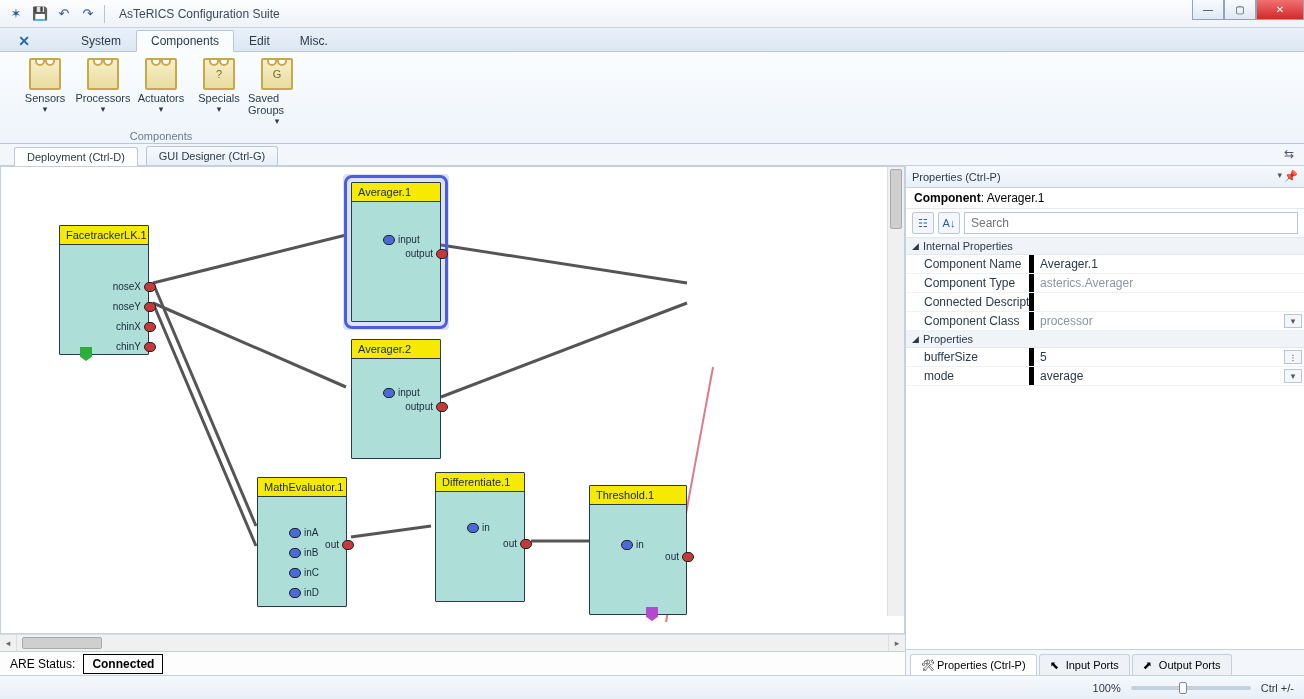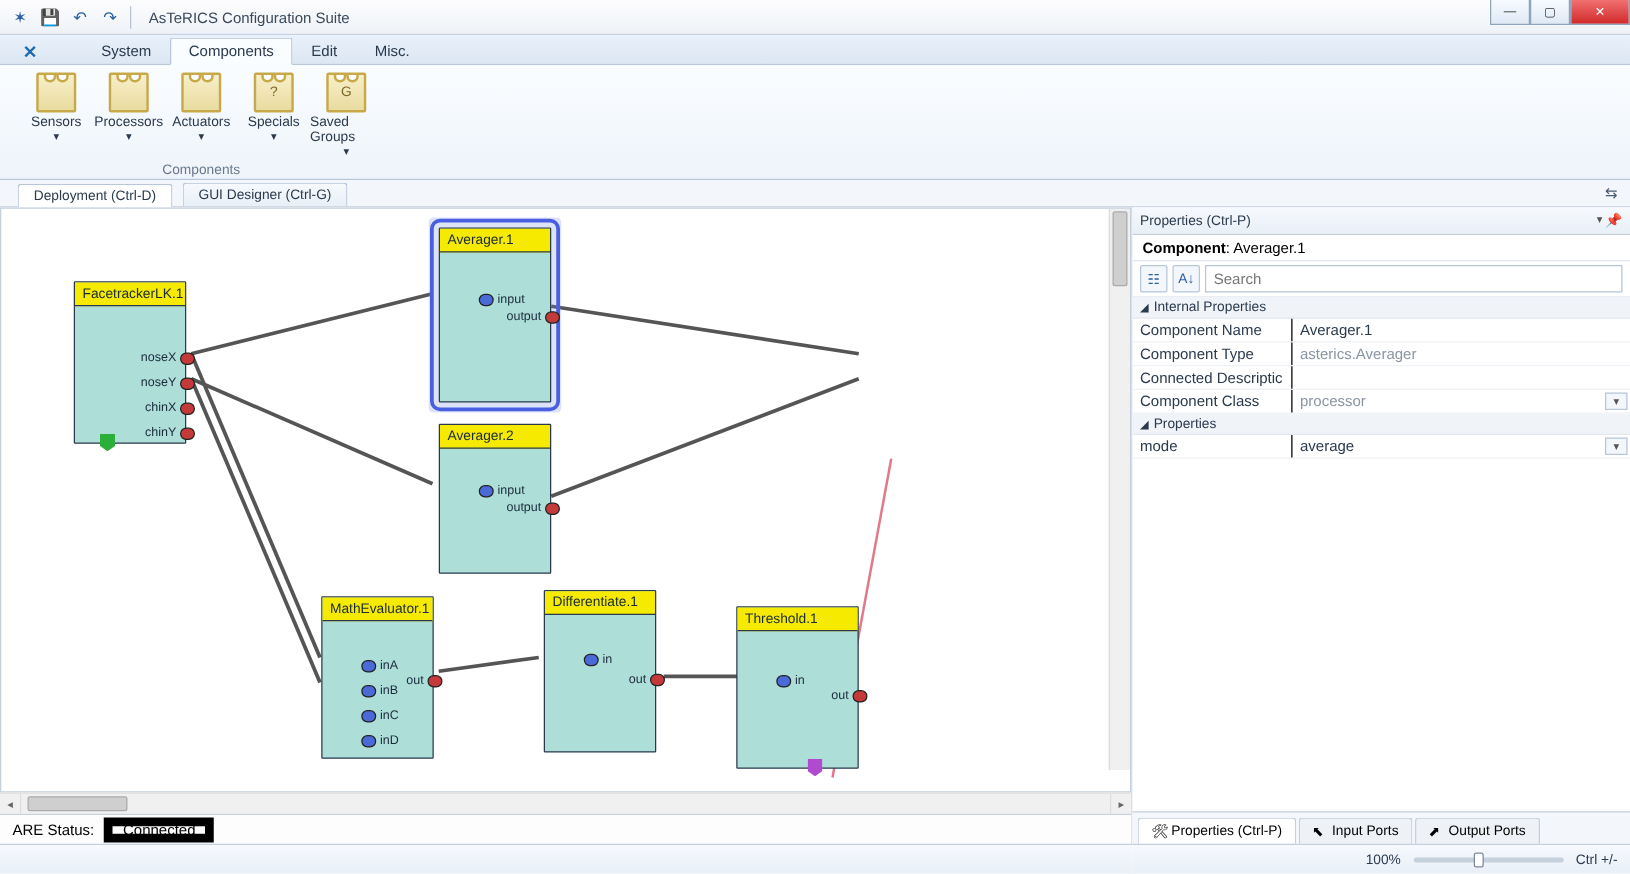--- a/index.html
+++ b/index.html
@@ -76,32 +76,32 @@
 .props .panehdr .dd{position:absolute;right:22px;top:4px;font-size:9px;color:#555;}
 .props .compline { padding:3px 8px; font-size:12px; border-bottom:1px solid #e3e8ef;}
 .props .compline b{font-weight:600;}
 .props .toolbar { display:flex; align-items:center; gap:4px; padding:3px 6px; border-bottom:1px solid #e3e8ef;}
 .props .toolbar .tbtn{width:22px;height:22px;border:1px solid #b7c6d8;background:#f3f7fc;display:flex;align-items:center;justify-content:center;font-size:11px;color:#2a5fa0;border-radius:2px;cursor:pointer;}
 .props .toolbar input{flex:1;height:22px;border:1px solid #b7c6d8;padding:0 6px;font-size:12px;}
 .props .grid { flex:1; overflow:auto; font-size:12px;}
 .props .cat { background:#f0f3f8; padding:2px 6px; font-size:11px; color:#2a3a4c; border-bottom:1px solid #e3e8ef; display:flex;align-items:center; gap:4px;}
 .props .cat .tw{font-size:9px;}
 .props .row { display:flex; border-bottom:1px solid #eef1f6; }
-.props .row .k{width:128px; padding:2px 6px; border-right:1px solid #000000; color:#2a3a4c; white-space:nowrap; overflow:hidden;}
+.props .row .k{width:128px; padding:2px 18px; border-right:5px solid #000000; color:#2a3a4c; white-space:nowrap; overflow:hidden;}
 .props .row .v{flex:1; padding:2px 6px; color:#2a3a4c; position:relative; display:flex; align-items:center;}
 .props .row .v.dis{color:#8a95a3;}
 .props .row .v .ctrl{position:absolute;right:2px;top:2px;bottom:2px;width:18px;border:1px solid #b7c6d8;background:#f3f7fc;display:flex;align-items:center;justify-content:center;font-size:9px;color:#555;cursor:pointer;}
 .props .bottomtabs{height:26px;border-top:1px solid #c5d0dd;display:flex;align-items:flex-end;background:#f3f6fa;padding-left:4px;gap:2px;}
 .props .btab{padding:4px 10px;font-size:11px;border:1px solid #c5d0dd;border-bottom:none;background:#fff;border-radius:3px 3px 0 0;display:flex;align-items:center;gap:4px;cursor:pointer;}
 .props .btab.inactive{background:#eef2f7;}
 .props .btab .ico{width:12px;height:12px;display:inline-block;}
 
 
 .arebar { position:absolute; left:0; right:400px; bottom:24px; height:24px; border-top:1px solid #c5d0dd; display:flex;align-items:center; padding:0 10px; font-size:12px; gap:8px; background:#fdfdfe;}
-.arebar .val{border:7px solid #000000; padding:1px 8px; height:20px; display:flex;align-items:center;}
+.arebar .val{border:1px solid #000000; padding:1px 8px; height:20px; display:flex;align-items:center;font-weight:bold;}
 .zoombar { position:absolute; right:0; bottom:0; height:24px; width:398px; border-top:1px solid #c5d0dd; background:linear-gradient(#f6f9fd,#e8eff7); display:flex; align-items:center; justify-content:flex-end; padding:0 10px; font-size:11px; gap:10px; color:#2a3a4c;}
 .zoombar .slider{width:120px;height:4px;background:#c5d0dd;position:relative;border-radius:2px;}
 .zoombar .slider .kn{position:absolute;left:48px;top:-4px;width:8px;height:12px;background:#fff;border:1px solid #7a8aa0;border-radius:2px;}
 .statusleft{position:absolute;left:0;bottom:0;right:398px;height:24px;border-top:1px solid #c5d0dd;background:linear-gradient(#f6f9fd,#e8eff7);}
 </style>
 </head>
 <body>
 
 <div class="titlebar">
   <div class="qat">
@@ -344,20 +344,27 @@
           <div class="v dis">
             <span>processor</span>
             <div class="ctrl">▾</div>
           </div>
         </div>
       <div class="cat">
           <span class="tw">◢</span>
           <span>Properties</span>
         </div>
       <div class="row">
+          <div class="k">bufferSize</div>
+          <div class="v">
+            <span>5</span>
+            <div class="ctrl">⁝</div>
+          </div>
+        </div>
+      <div class="row">
           <div class="k">mode</div>
           <div class="v">
             <span>average</span>
             <div class="ctrl">▾</div>
           </div>
         </div>
     </div>
     <div class="bottomtabs">
       <div class="btab">
           <span class="ico">🛠</span>

